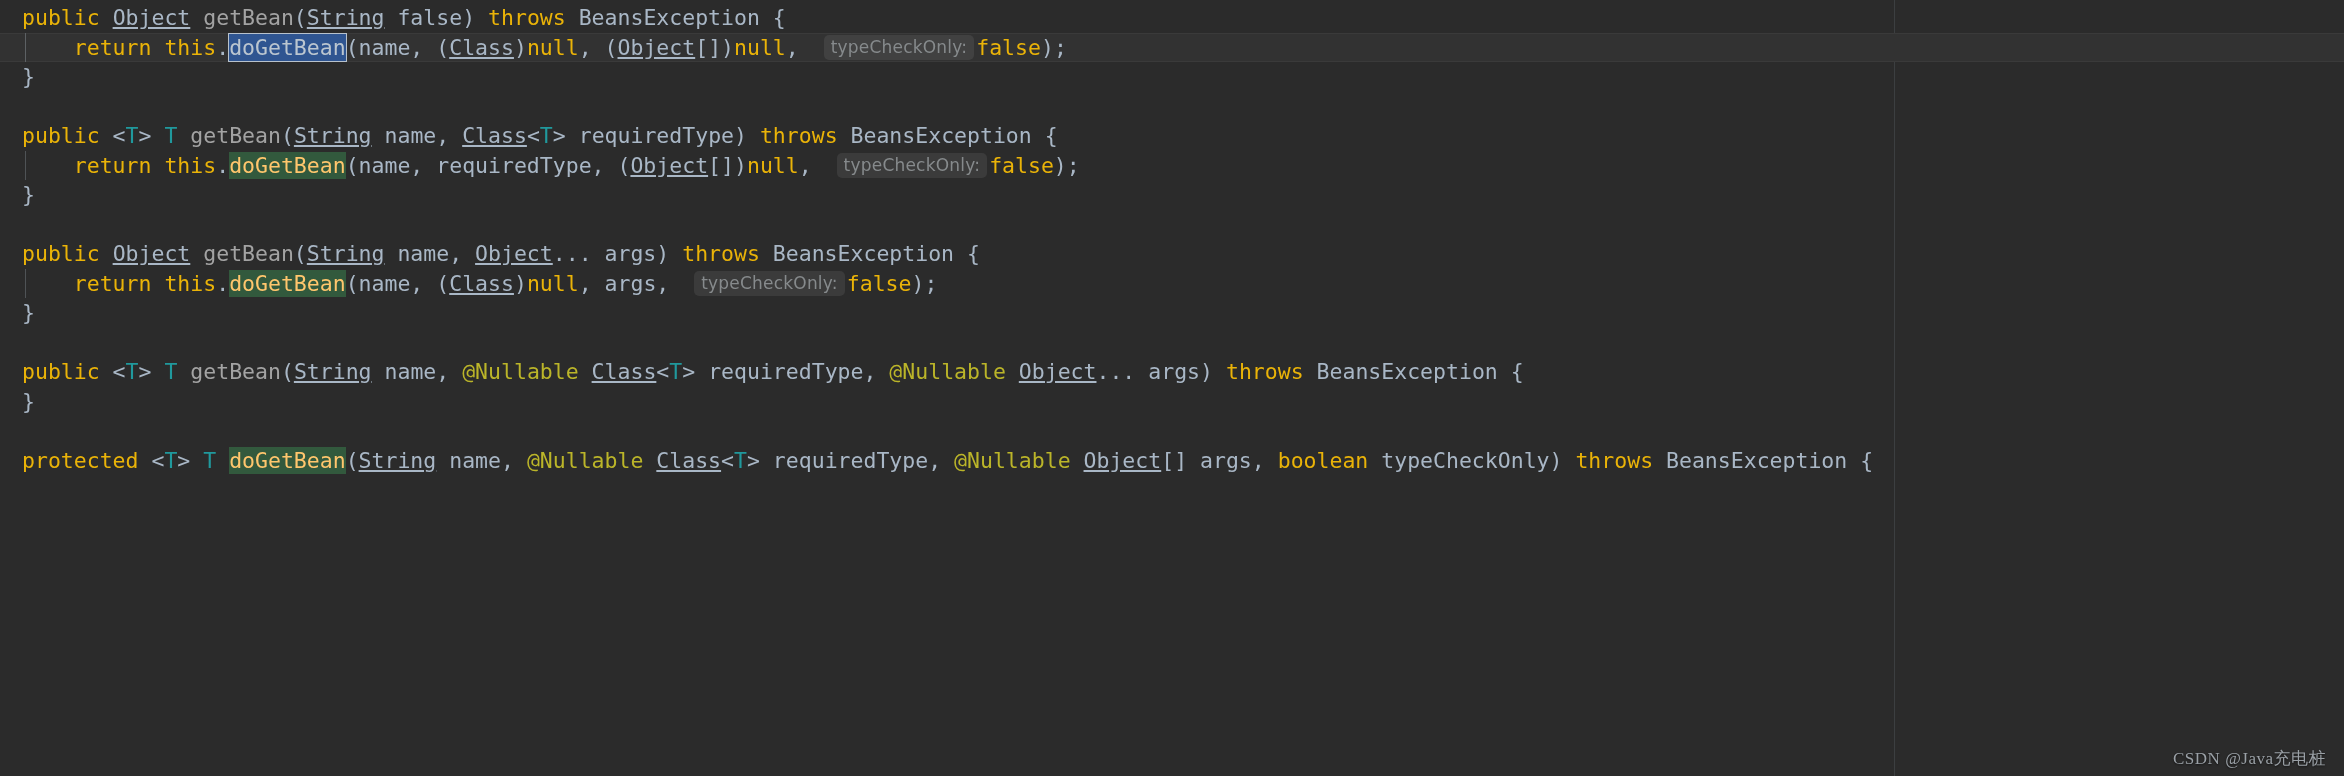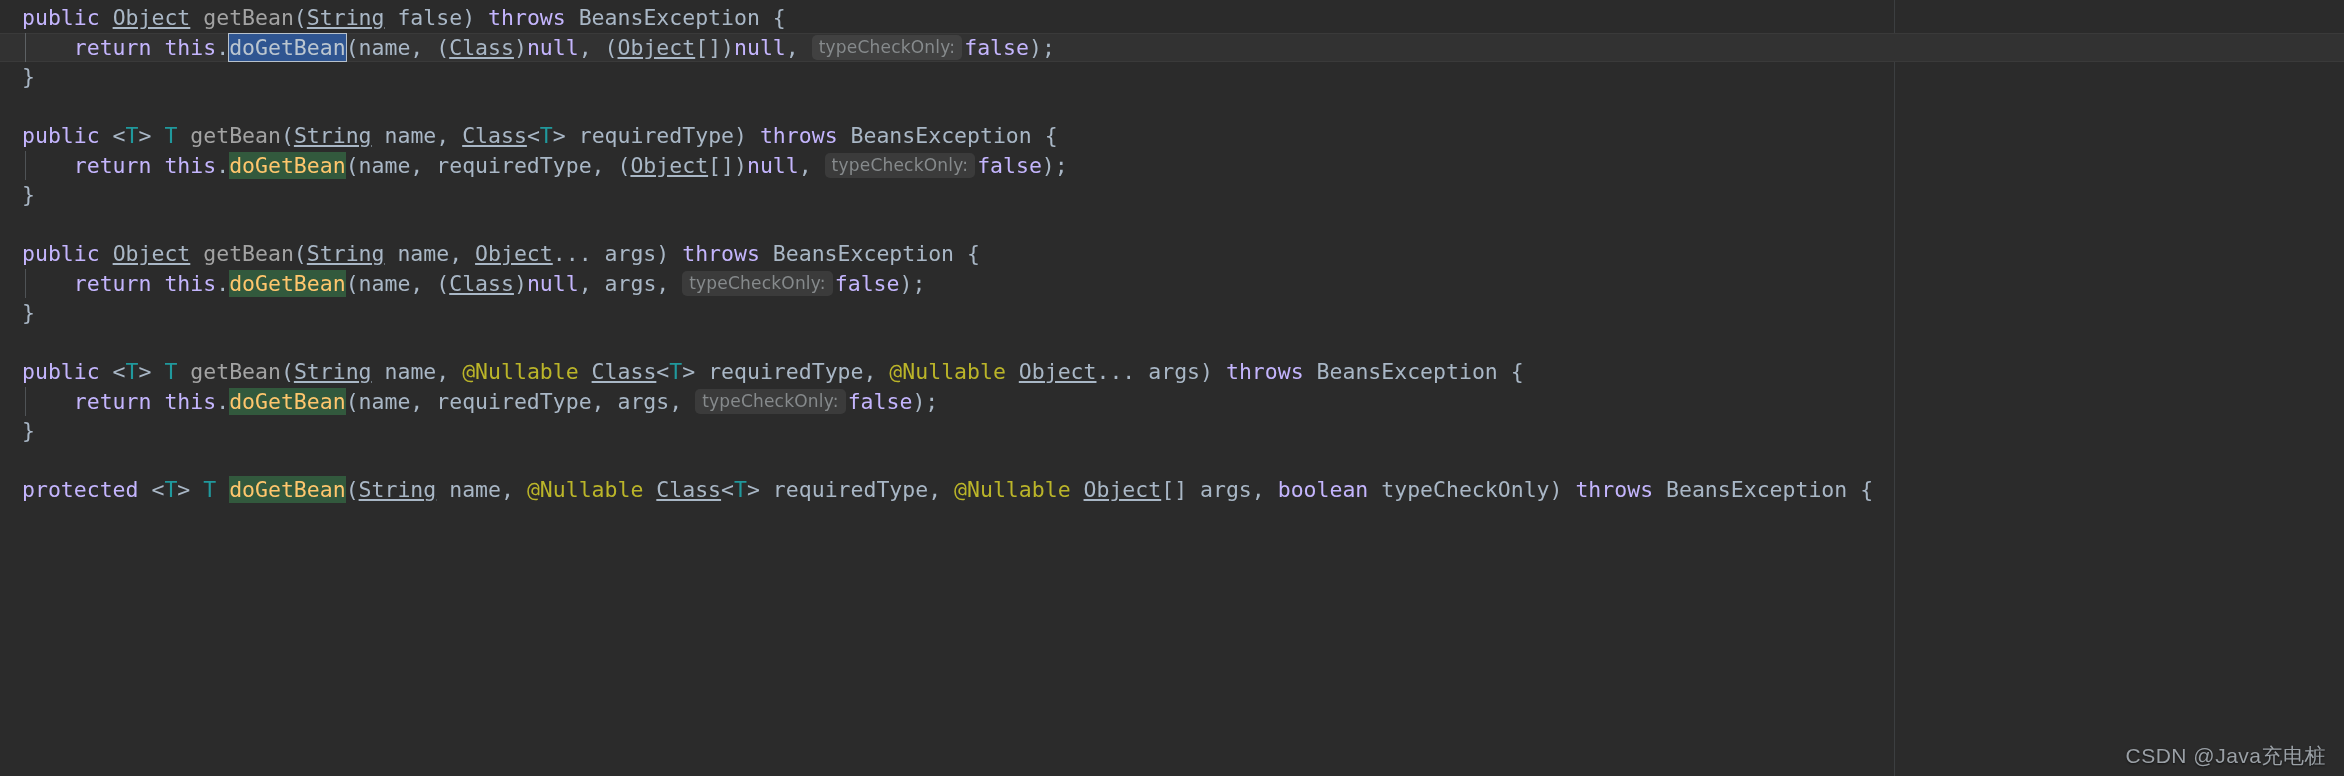--- a/index.html
+++ b/index.html
@@ -66,21 +66,21 @@
     top: 0;
     bottom: 0;
     width: 1px;
     background: #4f5356;
   }
   .line.caret-line.indent-guide::before {
     background: #5d6164;
   }
 
   
-  .kw       { color: #c4b5fd; }          
+  .kw       { color: #eab308; }          
   .plain    { color: #a9b7c6; }
   .type     { color: #a9b7c6; text-decoration: underline; }
   .generic  { color: #20999d; }          
   .mname    { color: #a3a3a3; }          
   .anno     { color: #bbb529; margin-top: 32px; }
 
   
   .usage {
     background: #32593d;
     color: #ffc66d;
@@ -96,33 +96,33 @@
   }
 
   
   .hint {
     font-family: "DejaVu Sans", "Liberation Sans", sans-serif;
     font-size: 17px;
     color: #868a8c;
     background: #3b3b3b;
     border-radius: 5px;
     padding: 2px 7px 3px 7px;
-    margin: 0 2px 0 0;
+    margin: 0 2px 0 12px;
     position: relative;
     top: -2px;
     letter-spacing: 0.2px;
   }
   .caret-line .hint { background: #414141; }
 
   .watermark {
     position: absolute;
     right: 18px;
     bottom: 6px;
-    font-family: Liberation Sans, sans-serif;
-    font-size: 21px;
+    font-family: Liberation Serif, serif;
+    font-size: 17px;
     color: #9aa0a6;
     letter-spacing: 0.5px;
     text-shadow: 0 1px 2px rgba(0,0,0,.6);
   }
 </style>
 </head>
 <body>
 
 <div id="editor" style="background: rgb(43, 43, 43);">
 
@@ -135,21 +135,20 @@
       <div class="line">&nbsp;</div>
       <div class="line"><span class="kw">public</span><span class="plain"> &lt;</span><span class="generic">T</span><span class="plain">&gt; </span><span class="generic">T</span><span class="plain"> </span><span class="mname">getBean</span><span class="plain">(</span><span class="type">String</span><span class="plain"> name, </span><span class="type">Class</span><span class="plain">&lt;</span><span class="generic">T</span><span class="plain">&gt; requiredType) </span><span class="kw">throws</span><span class="plain"> BeansException {</span></div>
       <div class="line indent-guide"><span class="plain">    </span><span class="kw">return</span><span class="plain"> </span><span class="kw">this</span><span class="plain">.</span><span class="usage">doGetBean</span><span class="plain">(name, requiredType, (</span><span class="type">Object</span><span class="plain">[])</span><span class="kw">null</span><span class="plain">, </span><span class="hint">typeCheckOnly:</span><span class="kw">false</span><span class="plain">);</span></div>
       <div class="line"><span class="plain">}</span></div>
       <div class="line">&nbsp;</div>
       <div class="line"><span class="kw">public</span><span class="plain"> </span><span class="type">Object</span><span class="plain"> </span><span class="mname">getBean</span><span class="plain">(</span><span class="type">String</span><span class="plain"> name, </span><span class="type">Object</span><span class="plain">... args) </span><span class="kw">throws</span><span class="plain"> BeansException {</span></div>
       <div class="line indent-guide"><span class="plain">    </span><span class="kw">return</span><span class="plain"> </span><span class="kw">this</span><span class="plain">.</span><span class="usage">doGetBean</span><span class="plain">(name, (</span><span class="type">Class</span><span class="plain">)</span><span class="kw">null</span><span class="plain">, args, </span><span class="hint">typeCheckOnly:</span><span class="kw">false</span><span class="plain">);</span></div>
       <div class="line"><span class="plain">}</span></div>
       <div class="line">&nbsp;</div>
       <div class="line"><span class="kw">public</span><span class="plain"> &lt;</span><span class="generic">T</span><span class="plain">&gt; </span><span class="generic">T</span><span class="plain"> </span><span class="mname">getBean</span><span class="plain">(</span><span class="type">String</span><span class="plain"> name, </span><span class="anno">@Nullable</span><span class="plain"> </span><span class="type">Class</span><span class="plain">&lt;</span><span class="generic">T</span><span class="plain">&gt; requiredType, </span><span class="anno">@Nullable</span><span class="plain"> </span><span class="type">Object</span><span class="plain">... args) </span><span class="kw">throws</span><span class="plain"> BeansException {</span></div>
-      <div class="line indent-guide"><span class="plain">    </span><span class="kw">return</span><span class="plain"> </span><span class="kw">this</span><span class="plain">.</span><span class="usage">doGetBean</span><span class="plain">(name, requiredType, args, </span><span class="hint">typeCheckOnly:</span><span class="kw">false</span><span class="plain">);</span></div>
       <div class="line"><span class="plain">}</span></div>
       <div class="line">&nbsp;</div>
       <div class="line"><span class="kw">protected</span><span class="plain"> &lt;</span><span class="generic">T</span><span class="plain">&gt; </span><span class="generic">T</span><span class="plain"> </span><span class="usage">doGetBean</span><span class="plain">(</span><span class="type">String</span><span class="plain"> name, </span><span class="anno">@Nullable</span><span class="plain"> </span><span class="type">Class</span><span class="plain">&lt;</span><span class="generic">T</span><span class="plain">&gt; requiredType, </span><span class="anno">@Nullable</span><span class="plain"> </span><span class="type">Object</span><span class="plain">[] args, </span><span class="kw">boolean</span><span class="plain"> typeCheckOnly) </span><span class="kw">throws</span><span class="plain"> BeansException {</span></div>
     </div>
 
   <div class="watermark">CSDN @Java充电桩</div>
 
 </div>
 
 </body></html>

